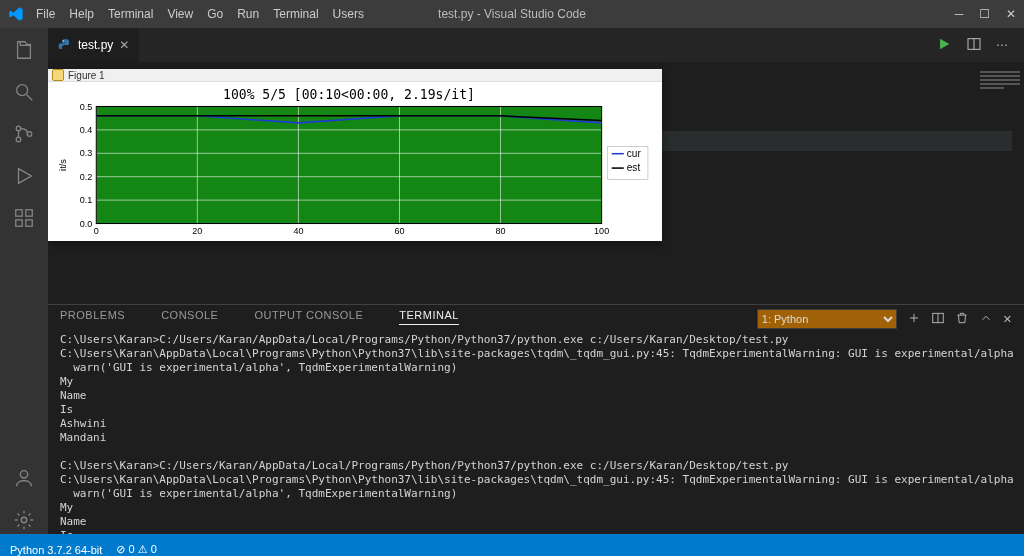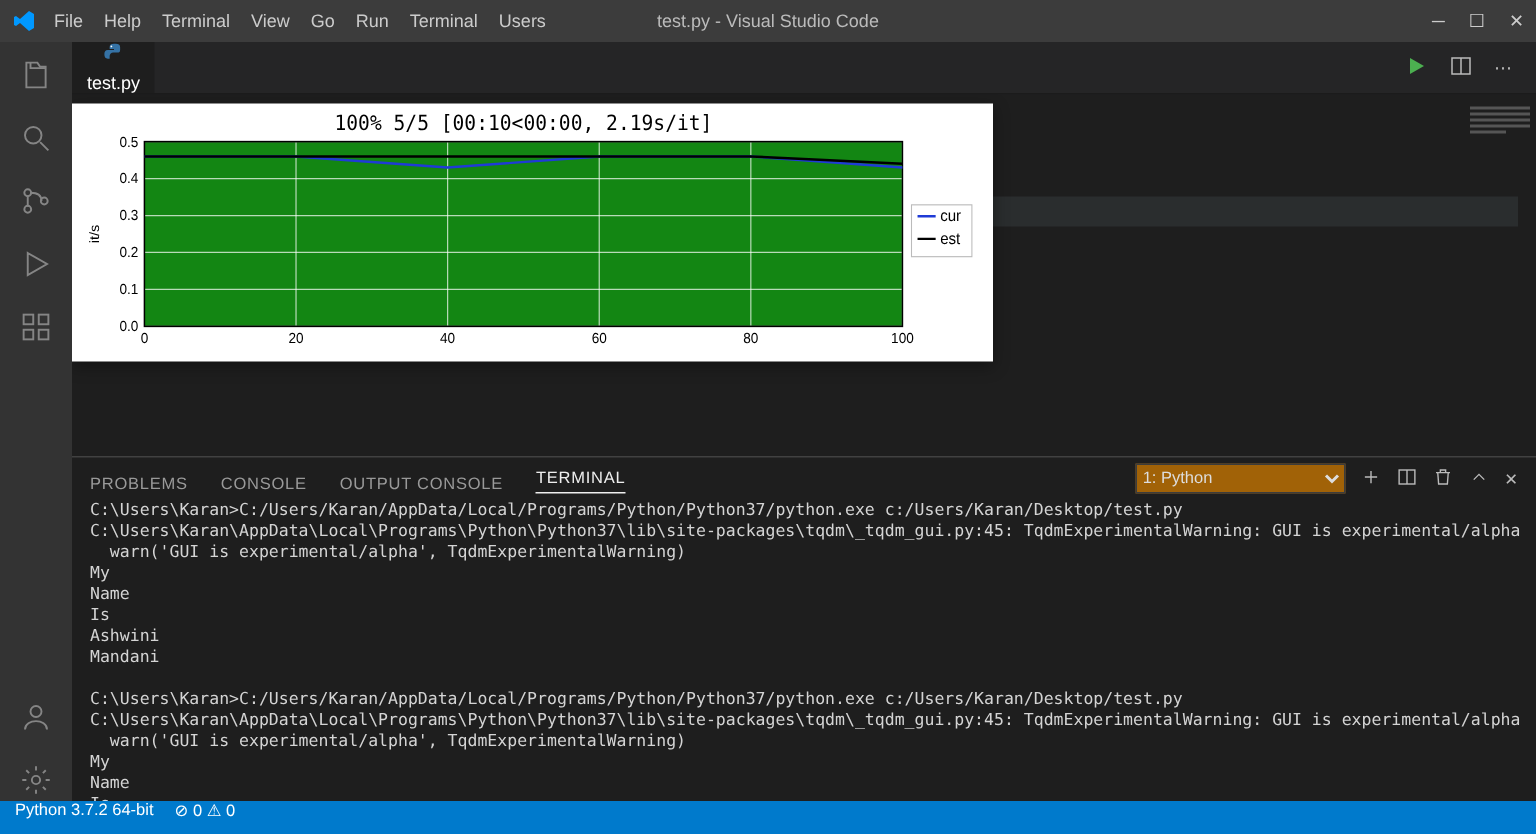--- a/index.html
+++ b/index.html
@@ -46,21 +46,20 @@
   .act-icon svg{width:22px;height:22px;stroke:#858585;fill:none;stroke-width:1.4;}
 
   .editor-col{flex:1;display:flex;flex-direction:column;min-width:0;}
   .tabbar{
     height:35px;background:#252526;display:flex;align-items:stretch;border-bottom:1px solid #1b1b1b;
     padding-right:6px;
   }
   .tab{
     display:flex;align-items:center;gap:6px;padding:0 10px;background:#1e1e1e;color:#fff;
     border-right:1px solid #252526;
-    flex-direction:column;
   }
   .tab .pyicon{width:14px;height:14px;}
   .tab .close-x{opacity:.6;}
   .tabbar .rhs{margin-left:auto;display:flex;align-items:center;gap:14px;padding:0 10px;color:#bbb;}
   .tabbar .rhs svg{width:16px;height:16px;stroke:#bbb;fill:none;stroke-width:1.5;}
 
   .editor-body{flex:1;position:relative;background:#1e1e1e;min-height:0;overflow:hidden;}
   .minimap{position:absolute;right:4px;top:8px;width:40px;height:22px;}
   .minimap div{height:2px;background:#555;margin-bottom:2px;}
   .highlighted-line{
@@ -78,39 +77,39 @@
   }
   .figwin .fig-ttl .tk{width:12px;height:12px;background:#f5d67b;border:1px solid #b58f1a;border-radius:2px;}
   .figwin .plot-wrap{flex:1;display:flex;padding:6px 4px 4px 6px;}
   .plot-area{flex:1;position:relative;}
 
   
   .panel{
     height:230px;background:#1e1e1e;border-top:1px solid #414141;display:flex;flex-direction:column;
   }
   .panel-tabs{
-    display:flex;align-items:flex-end;gap:22px;padding:4px 12px;color:#999;font-size:11px;
+    display:flex;align-items:flex-start;gap:36px;padding:4px 12px;color:#999;font-size:11px;
     height:28px;
   }
   .panel-tabs .ptab{letter-spacing:.5px;cursor:default;}
   .panel-tabs .ptab.active{color:#eee;border-bottom:1px solid #eee;padding-bottom:3px;}
   .panel-tabs .rhs{margin-left:auto;display:flex;align-items:center;gap:10px;}
   .panel-tabs select.p-sel{
     background:#a16207;color:#ddd;border:1px solid #3c3c3c;font-size:11px;height:20px;width:140px;
   }
   .panel-tabs .pi{color:#bbb;}
   .panel-tabs .pi svg{width:14px;height:14px;stroke:#bbb;fill:none;stroke-width:1.6;}
   .term-body{
     flex:1;overflow:hidden;padding:0 12px 4px;font-family:Consolas,monospace;font-size:11px;
     color:#d4d4d4;white-space:pre;line-height:14px;
   }
 
   
   .status{
-    height:22px;background:var(--status);color:#fff;display:flex;align-items:flex-start;
+    height:22px;background:var(--status);color:#fff;display:flex;align-items:flex-end;
     font-size:11px;padding:0 10px;gap:14px;
   }
   .status .rhs{margin-left:auto;display:flex;gap:14px;}
 
   
   .chart-svg{width:100%;height:100%;}
   .grid-bg{fill:#138613;}
   .grid-line{stroke:#fff;stroke-width:0.8;opacity:.7;}
   .axis-line{stroke:#000;stroke-width:1;fill:none;}
   .cur-line{stroke:#1f3bd6;stroke-width:1.5;fill:none;}
@@ -232,20 +231,24 @@
       <div class="highlighted-line"></div>
       <div class="minimap">
         <div></div>
           <div></div>
           <div></div>
           <div></div>
           <div style="width:60%"></div>
       </div>
 
       <div class="figwin">
+        <div class="fig-ttl">
+          <span class="tk"></span>
+          <span>Figure 1</span>
+        </div>
         <div class="plot-wrap">
           <div class="plot-area">
             <svg id="chart" class="chart-svg" viewBox="0 0 600 150" preserveAspectRatio="none">
                 <rect x="42" y="18" width="502" height="114" class="grid-bg"></rect>
                 <line x1="42" y1="18" x2="42" y2="132" class="grid-line"></line>
                 <text x="42" y="142" text-anchor="middle" class="tick-text">0</text>
                 <line x1="142.4" y1="18" x2="142.4" y2="132" class="grid-line"></line>
                 <text x="142.4" y="142" text-anchor="middle" class="tick-text">20</text>
                 <line x1="242.8" y1="18" x2="242.8" y2="132" class="grid-line"></line>
                 <text x="242.8" y="142" text-anchor="middle" class="tick-text">40</text>

